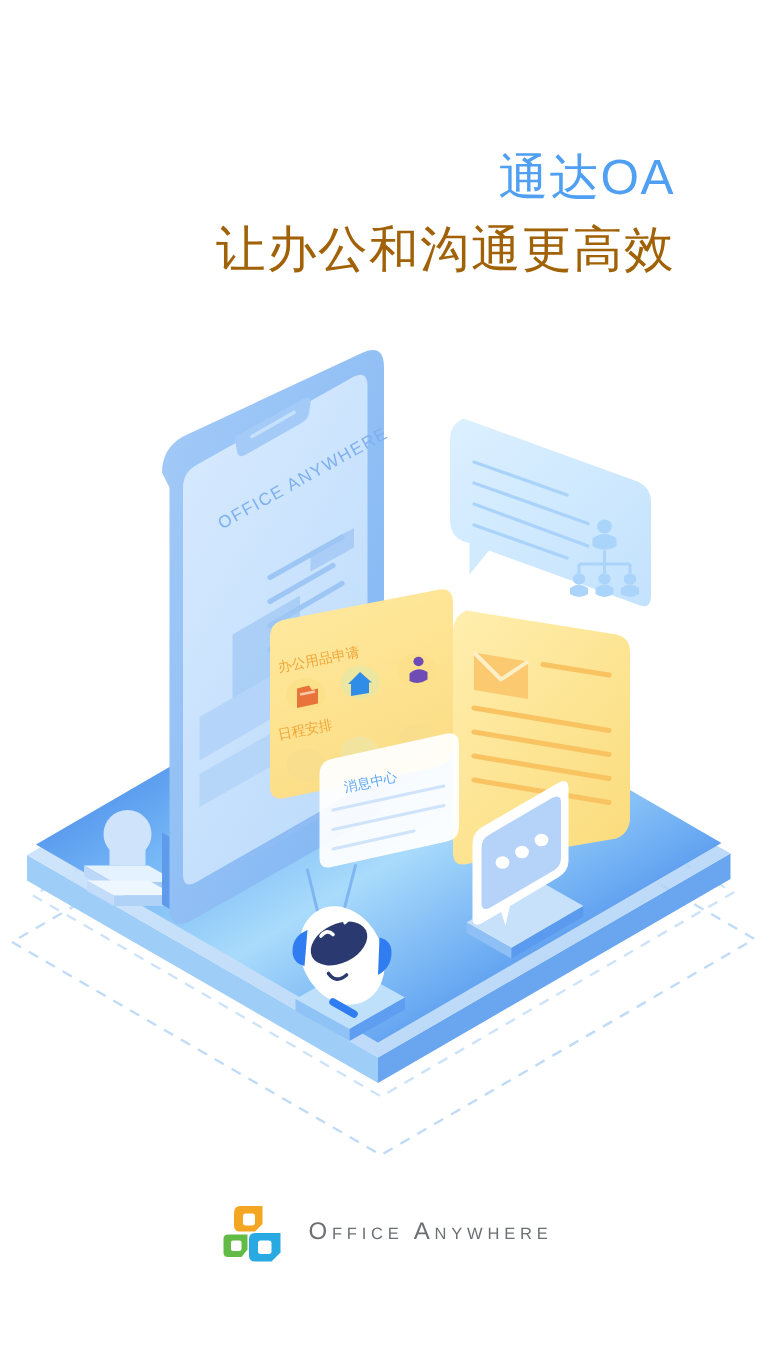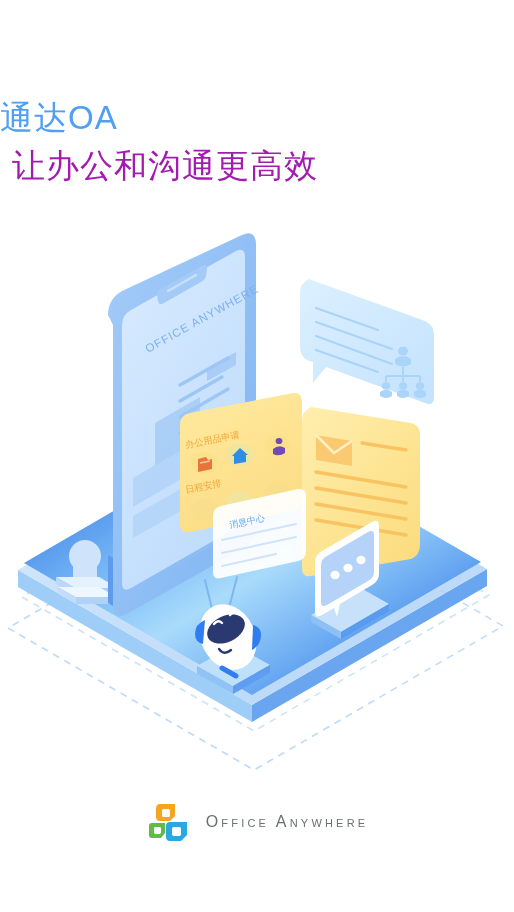--- a/index.html
+++ b/index.html
@@ -24,36 +24,36 @@
     background: #ffffff;
     overflow: hidden;
   }
 
   
   .headline {
     position: absolute;
     top: 96px;
     left: 0;
     width: 450px;
-    text-align: left;
+    text-align: right;
     line-height: 1.32;
     color: #4f9ff2;
     font-weight: 400;
   }
   .headline-line1 {
     display: block;
     font-size: 33px;
     letter-spacing: 1px;
     color: #4f9ff2;
   }
   .headline-line2 {
     display: block;
     font-size: 33px;
     letter-spacing: 1px;
-    color: #a21caf;
+    color: #a16207;
     margin-top: 4px;
     margin-left: 12px;
   }
 
   
   .stage {
     position: absolute;
     top: 225px;
     left: 0;
     width: 514px;

